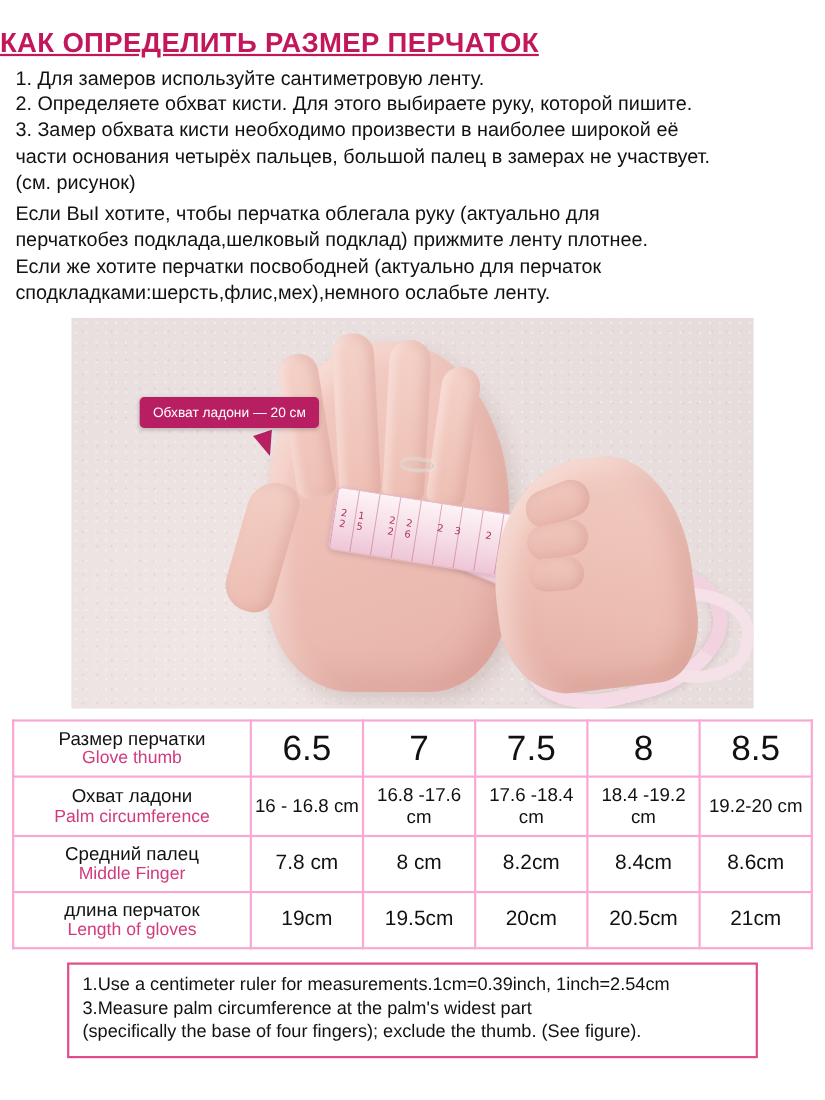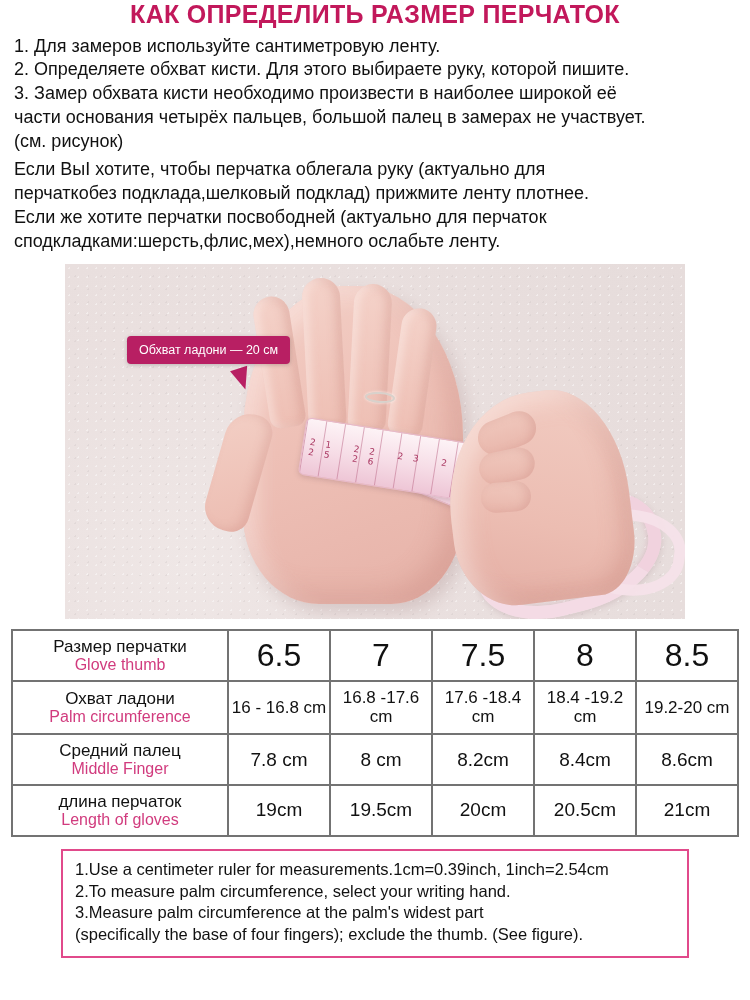--- a/index.html
+++ b/index.html
@@ -8,27 +8,27 @@
     width: 750px;
     height: 1000px;
     background: #ffffff;
     font-family: "Liberation Sans", sans-serif;
     color: #1a1a1a;
     overflow: hidden;
   }
   .page { width: 750px; height: 1000px; position: relative; }
 
   .title {
-    text-align: center;
     color: #c2185b;
     font-size: 25px;
     font-weight: bold;
     letter-spacing: 0.3px;
-    padding: 1px 0 6px 0;
+    padding: 26px 0 6px 0;
     line-height: 1.1;
+    text-decoration: underline;
   }
 
   .instructions {
     padding: 0 10px 0 14px;
     font-size: 18px;
     line-height: 1.33;
     color: #111;
   }
   .instructions p { margin: 0; }
   .instructions .blk { margin-top: 4px; }
@@ -198,21 +198,21 @@
   }
 
   
   table.size-table {
     border-collapse: collapse;
     width: 726px;
     margin: 10px auto 0 auto;
     table-layout: fixed;
   }
   table.size-table td {
-    border: 2px solid #737373;
+    border: 2px solid #f9a8d4;
     text-align: center;
     vertical-align: middle;
     padding: 6px 2px;
   }
   td.label-cell { width: 216px; line-height: 1.12; }
   td.val-cell { width: 102px; }
   .ru { display: block; font-size: 17px; color: #111; }
   .en { display: block; font-size: 16px; color: #d13b7e; }
   .big-num { font-size: 32px; color: #111; }
   .val { font-size: 17px; color: #111; line-height: 1.15; }
@@ -325,18 +325,17 @@
         <td class="val-cell"><span class="val-lg">19.5cm</span></td>
         <td class="val-cell"><span class="val-lg">20cm</span></td>
         <td class="val-cell"><span class="val-lg">20.5cm</span></td>
         <td class="val-cell"><span class="val-lg">21cm</span></td>
       </tr>
     </tbody>
   </table>
 
   <div class="footer">
     <p>1.Use a centimeter ruler for measurements.1cm=0.39inch, 1inch=2.54cm</p>
-    <p>2.To measure palm circumference, select your writing hand.</p>
     <p>3.Measure palm circumference at the palm's widest part</p>
     <p>(specifically the base of four fingers); exclude the thumb. (See figure).</p>
   </div>
 
 </div>
 
 </body></html>

